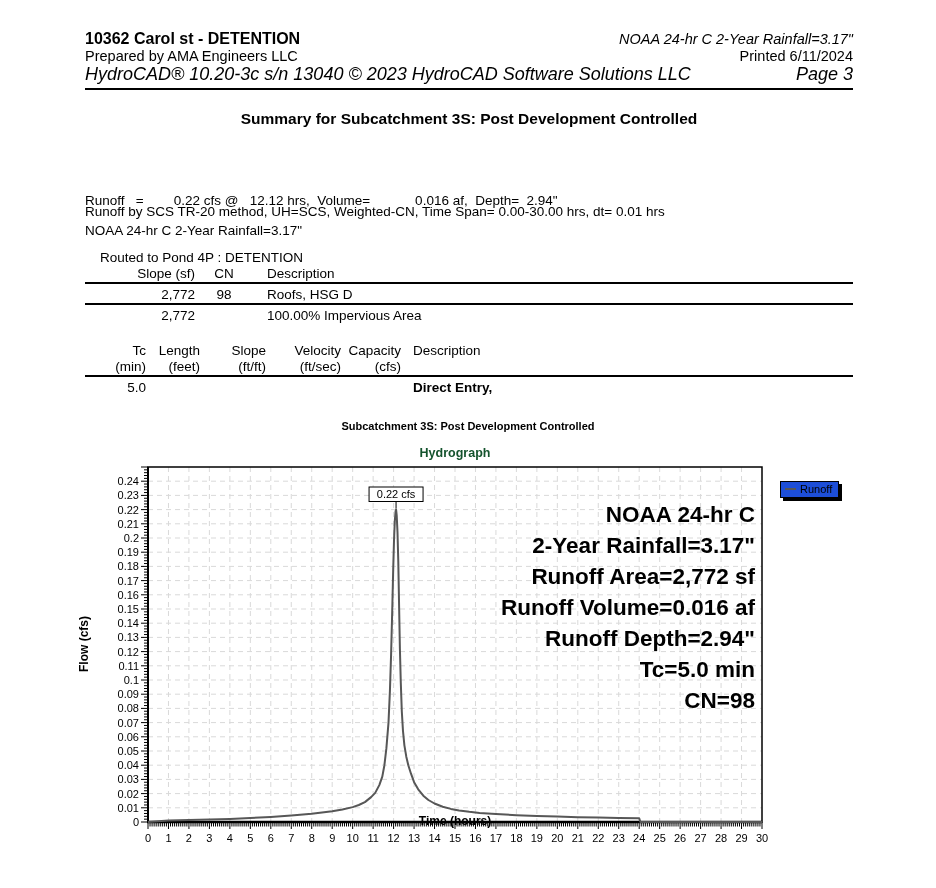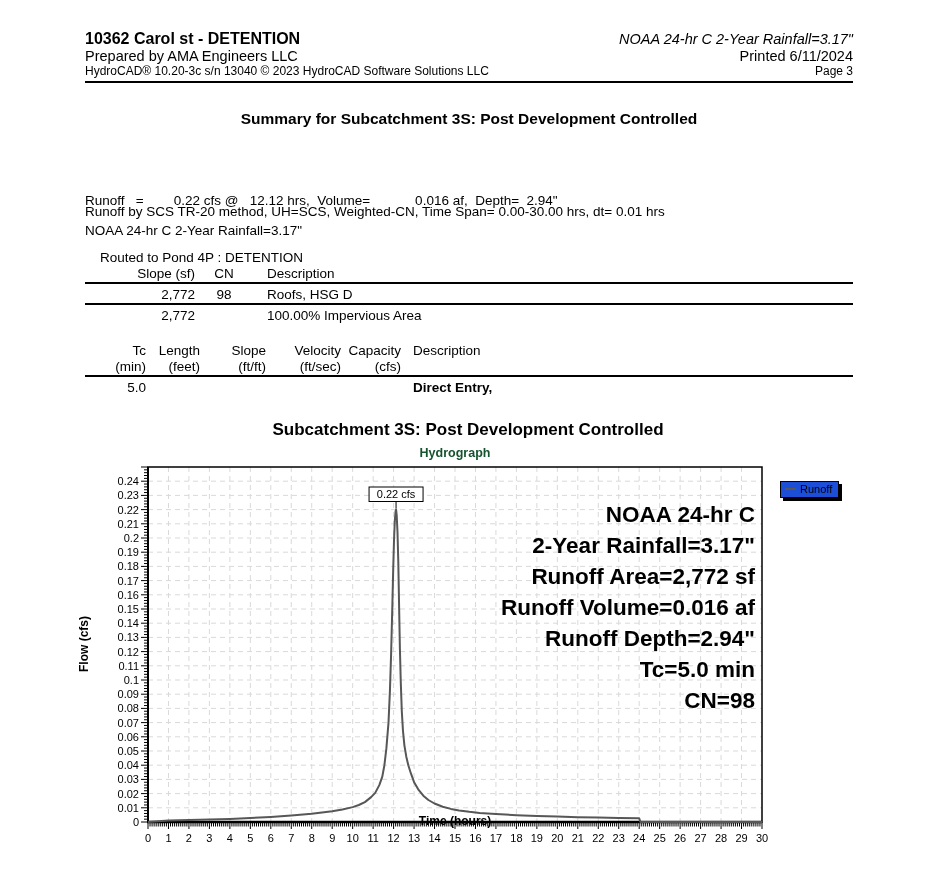--- a/index.html
+++ b/index.html
@@ -6,40 +6,40 @@
   .page {
     position:relative; width:936px; height:888px; background:#ffffff;
     font-family:"Liberation Sans", sans-serif; color:#000; overflow:hidden;
   }
   
   .hdr { position:absolute; left:85px; top:30px; width:768px; border-bottom:2px solid #000; padding-bottom:3px; }
   .hrow { display:flex; justify-content:space-between; align-items:baseline; }
   .hdr-project { font-weight:bold; font-size:16px; }
   .hdr-storm   { font-style:italic; font-size:14.5px; }
   .hdr-prepared, .hdr-printed { font-size:14.5px; }
-  .hdr-software, .hdr-page { font-size:12px; }
+  .hdr-software, .hdr-page { font-size:18px;font-style:italic; }
   
   .sum-title { position:absolute; left:85px; width:768px; top:110px; text-align:center; font-weight:bold; font-size:15.5px; }
   .block-runoff { position:absolute; left:85px; top:153px; font-size:13.5px; line-height:19px; white-space:pre; }
   .block-method { position:absolute; left:85px; top:202px; font-size:13.5px; line-height:19px; }
   
   .atable { position:absolute; left:85px; top:263px; width:768px; font-size:13.5px; }
   .arow { display:grid; grid-template-columns:110px 58px 1fr; height:18px; align-items:end; }
   .arow .c1 { text-align:right; }
   .arow .c2 { text-align:center; }
   .arow .c3 { padding-left:14px; }
   .rule { border-top:2px solid #000; margin-top:1px; }
   .tctable { position:absolute; left:85px; top:342px; width:768px; font-size:13.5px; }
   .trow { display:grid; grid-template-columns:63px 54px 66px 75px 60px 1fr; height:16px; align-items:end; }
   .trow .n { text-align:right; padding-right:2px; }
   .trow .d { padding-left:10px; }
   .trow .bold { font-weight:bold; }
   .trow.data { height:18px; }
   
-  .chart-section-title { position:absolute; left:0; width:936px; top:420px; text-align:center; font-weight:bold; font-size:17px; }
+  .chart-section-title { position:absolute; left:0; width:936px; top:420px; text-align:center; font-weight:bold; font-size:11px; }
   .chart-subtitle { position:absolute; left:148px; width:614px; top:446px; text-align:center; font-weight:bold; font-size:12.5px; color:#14532d; }
   .chart-svg { position:absolute; left:0; top:0; }
   .chart-svg text { font-family:"Liberation Sans", sans-serif; font-size:11px; fill:#000; }
   .ylabel { position:absolute; left:84px; top:644px; transform:translate(-50%,-50%) rotate(-90deg);
             font-weight:bold; font-size:12px; white-space:nowrap; }
   .xlabel { position:absolute; left:148px; width:614px; top:814px; text-align:center; font-weight:bold; font-size:12px; }
   .legend { position:absolute; left:780px; top:481px; background:#1d4ed8; border:1.5px solid #000;
             box-shadow:3px 3px 0 0 #000; font-size:11px; padding:1px 6px 2px 4px;
             display:flex; align-items:center; gap:4px; }
   .legend-dash { width:11px; height:2.5px; background:#575757; display:inline-block; }

